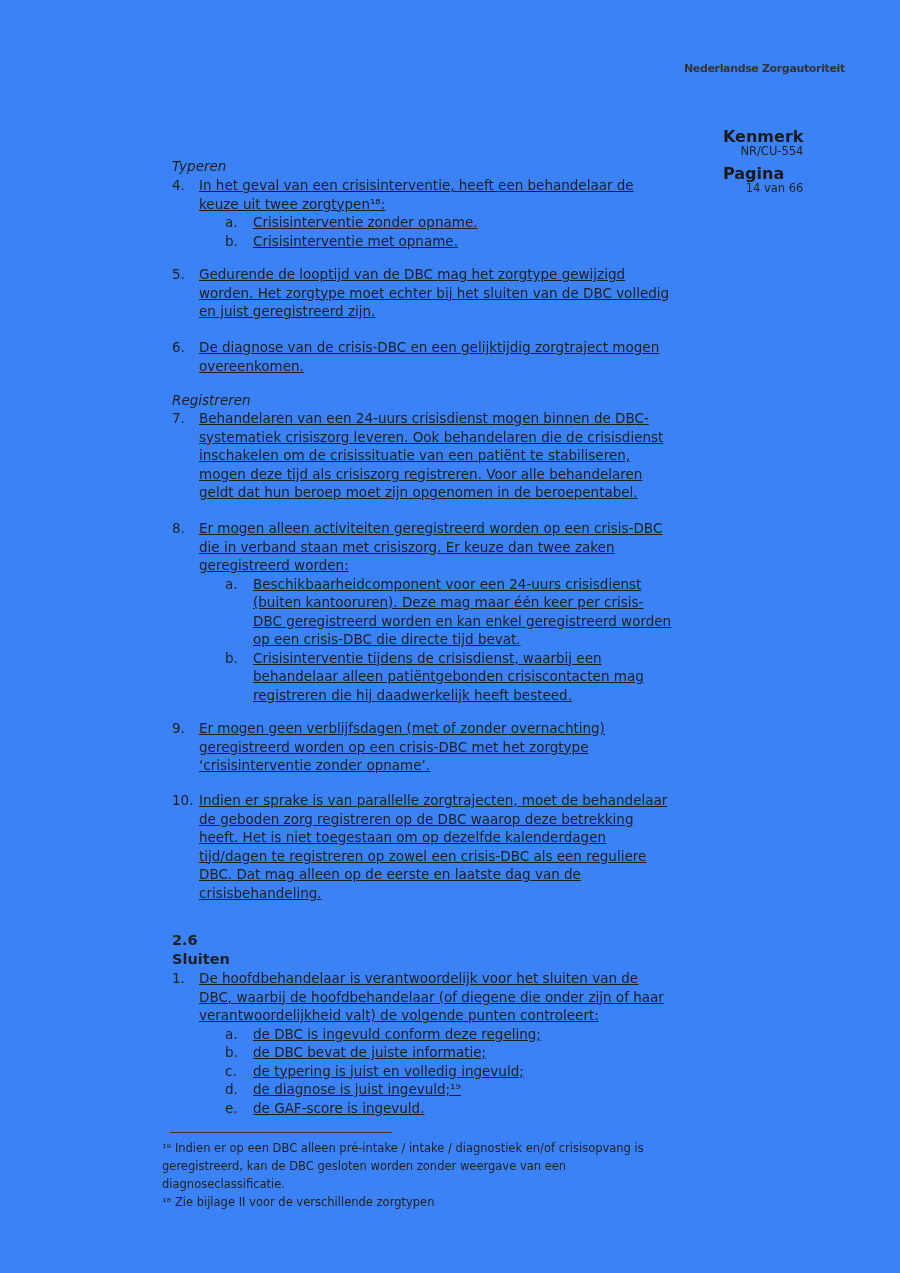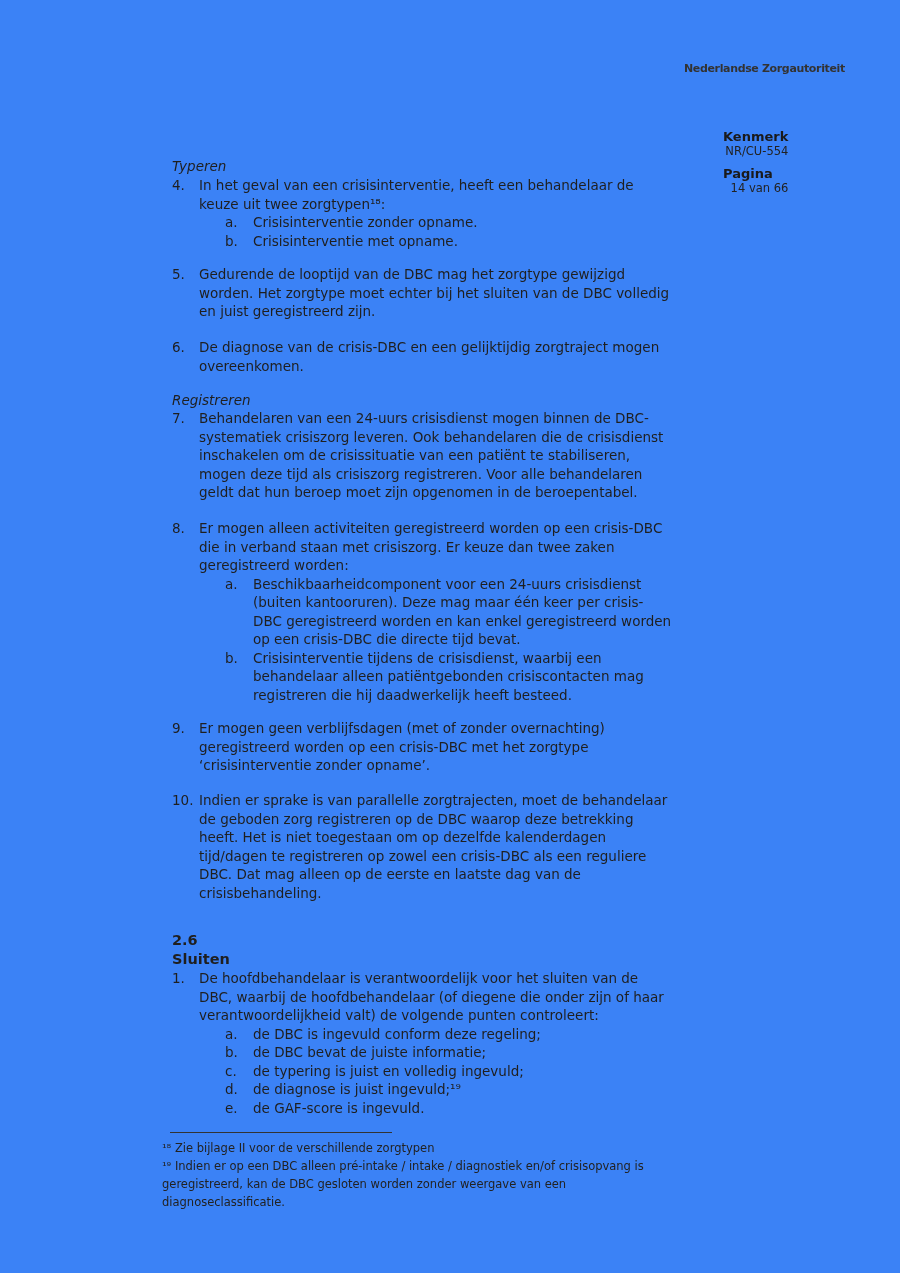--- a/index.html
+++ b/index.html
@@ -7,32 +7,32 @@
     position:relative; width:900px; height:1273px; margin:0 auto;
     background:#3b82f6; overflow:hidden;
     font-family:"DejaVu Sans","Liberation Sans",sans-serif;
     color:#1f1f1f;
   }
   .logo {
     position:absolute; left:684px; top:62px;
     font-size:11px; font-weight:bold; letter-spacing:-0.35px; color:#333;
   }
   .meta { position:absolute; left:723px; top:130px; }
-  .meta-label { font-size:13px; font-weight:bold; line-height:14px; color:#1a1a1a; }
+  .meta-label { font-size:16px; font-weight:bold; line-height:14px; color:#1a1a1a; }
   .meta-value { font-size:11.5px; line-height:14px; margin-bottom:9px; color:#222;text-align:right; }
 
   .content-block { position:absolute; left:172px; font-size:13.5px; line-height:18.5px;margin-top:28px; }
   .ih { font-style:italic; }
   .sec-head { font-weight:bold; font-size:14.5px; display:flex;flex-direction:column; }
   .sec-head .sec-num { width:33px; flex:none; }
 
   .li { display:flex; align-items:flex-start; }
   .num { width:27px; flex:none; }
   .body { flex:none; }
-  .txt { white-space:pre; display:block; }
+  .txt { white-space:pre; display:block;text-decoration:underline; }
   .sub { display:flex; margin-left:26px; }
   .subnum { width:28px; flex:none; }
 
   .footnotes { position:absolute; left:162px; top:1132px; font-size:11.5px; line-height:18px; color:#222; }
   .fn-rule { width:222px; height:1px; background:#333; margin-left:8px; margin-bottom:6px; }
   .fn { white-space:pre; }
 </style>
 </head>
 <body>
 
@@ -167,19 +167,19 @@
       </div>
       <div class="sub">
         <span class="subnum">e.</span>
         <span class="txt">de GAF-score is ingevuld.</span>
       </div>
     </div>
   </div>
 
   <div class="footnotes">
     <div class="fn-rule"></div>
-    <div class="fn">¹⁸ Zie bijlage II voor de verschillende zorgtypen</div>
     <div class="fn">¹⁹ Indien er op een DBC alleen pré-intake / intake / diagnostiek en/of crisisopvang is
 geregistreerd, kan de DBC gesloten worden zonder weergave van een
 diagnoseclassificatie.</div>
+    <div class="fn">¹⁸ Zie bijlage II voor de verschillende zorgtypen</div>
   </div>
 
 </div>
 
 </body></html>

